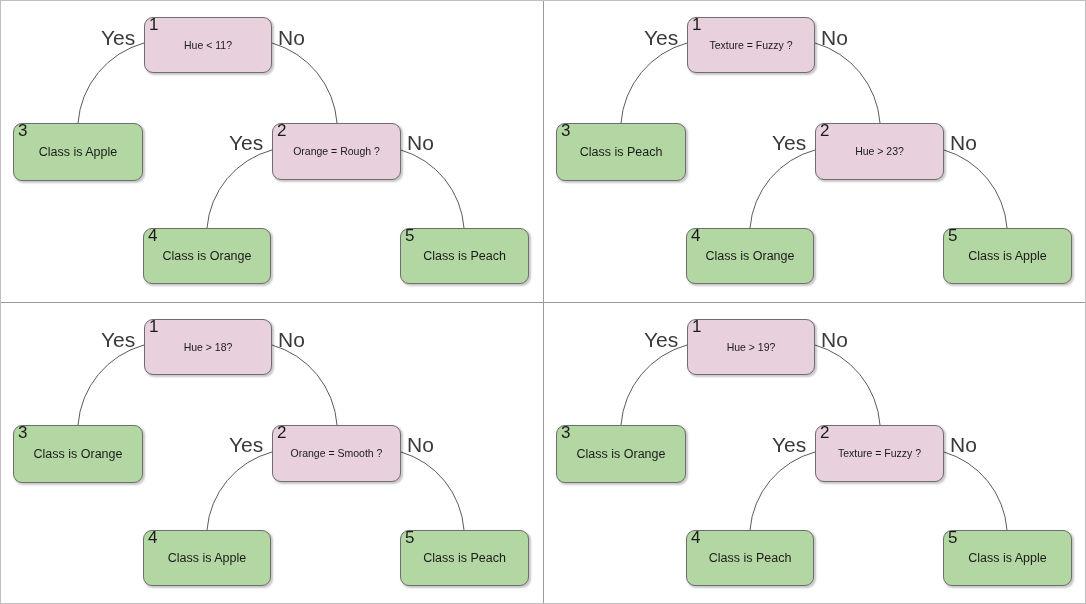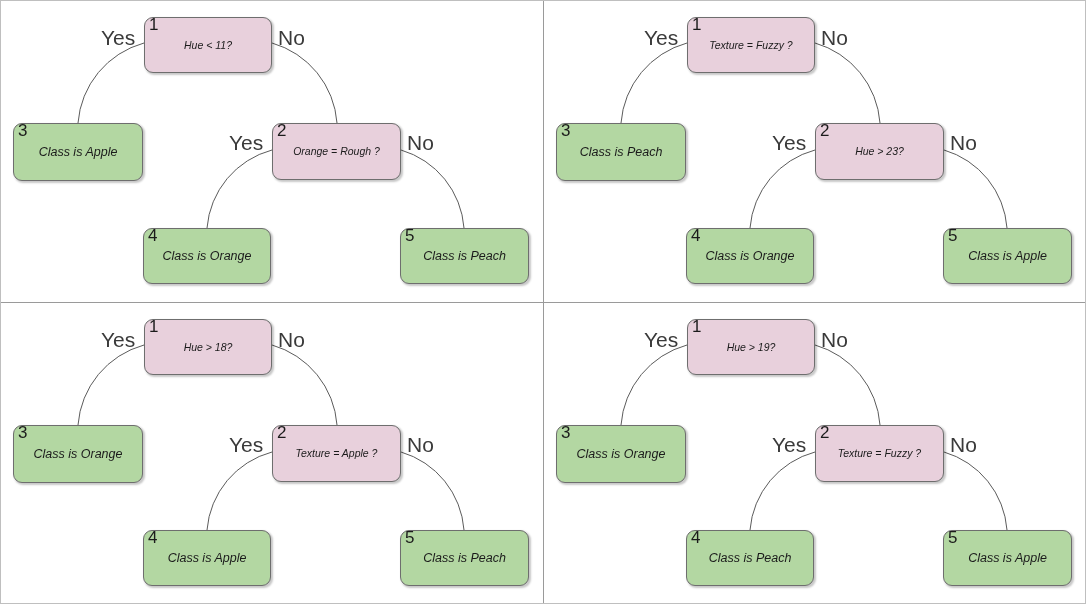--- a/index.html
+++ b/index.html
@@ -57,21 +57,20 @@
     background: #e8d0dc;
   }
   .node.leaf {
     background: #b3d7a2;
   }
   .node-label {
     color: #1b1b1b;
     text-align: left;
     line-height: 1.15;
     padding: 0 6px;
-    font-style: italic;
   }
   .decision .node-label { font-size: 10.5px; }
   .leaf .node-label { font-size: 12.5px; }
 
   .node-id {
     position: absolute;
     left: 4px;
     top: -2px;
     font-size: 17px;
     color: #1b1b1b;
@@ -160,21 +159,21 @@
         <path d="M 271 42 A 90 90 0 0 1 336 122"></path>
         <path d="M 271 149 A 88 88 0 0 0 206 227"></path>
         <path d="M 400 149 A 88 88 0 0 1 463 227"></path>
       </svg>
       <div class="node decision" style="left: 143px; top: 16px; width: 128px; height: 56px;">
         <span class="node-id">1</span>
         <span class="node-label">Hue &gt; 18?</span>
       </div>
       <div class="node decision" style="left: 271px; top: 122px; width: 129px; height: 57px;">
         <span class="node-id">2</span>
-        <span class="node-label">Texture = Apple ?</span>
+        <span class="node-label">Orange = Smooth ?</span>
       </div>
       <div class="node leaf" style="left: 12px; top: 122px; width: 130px; height: 58px;">
         <span class="node-id">3</span>
         <span class="node-label">Class is Orange</span>
       </div>
       <div class="node leaf" style="left: 142px; top: 227px; width: 128px; height: 56px;">
         <span class="node-id">4</span>
         <span class="node-label">Class is Apple</span>
       </div>
       <div class="node leaf" style="left: 399px; top: 227px; width: 129px; height: 56px;">

